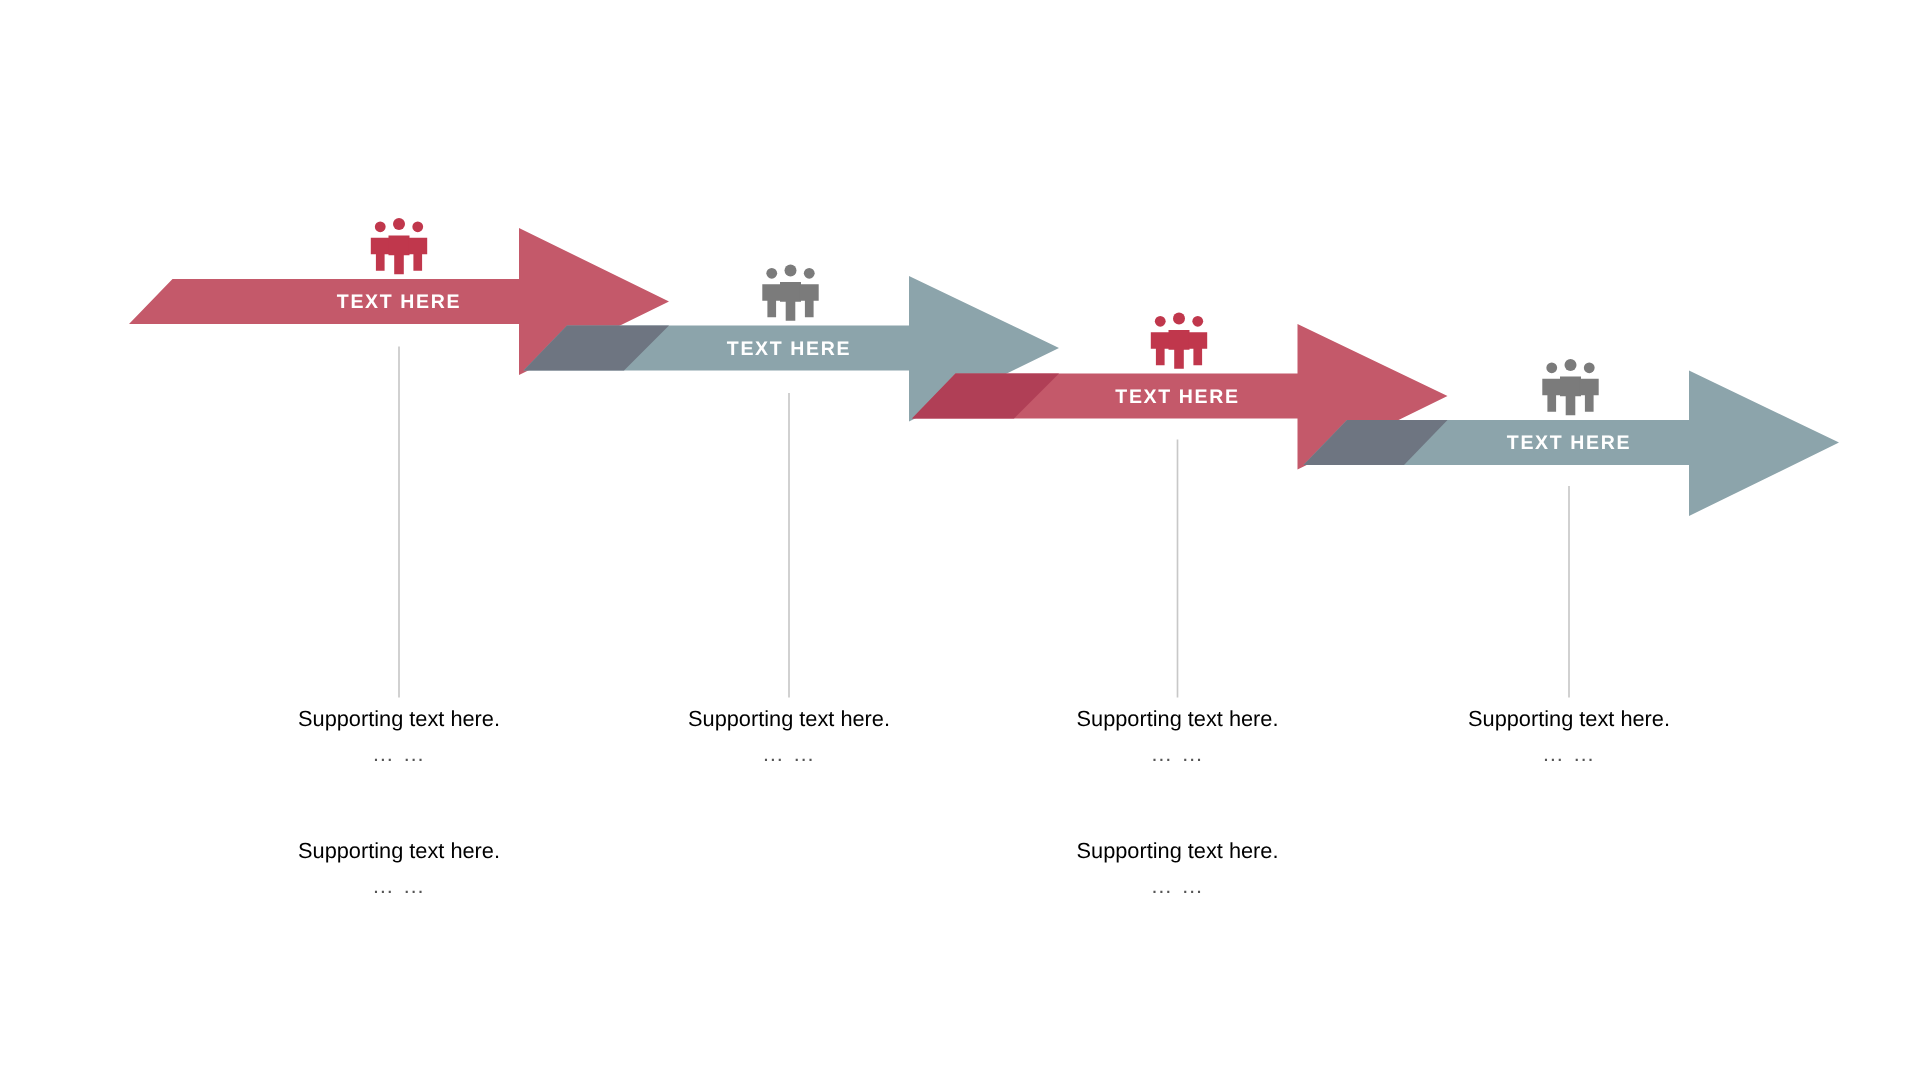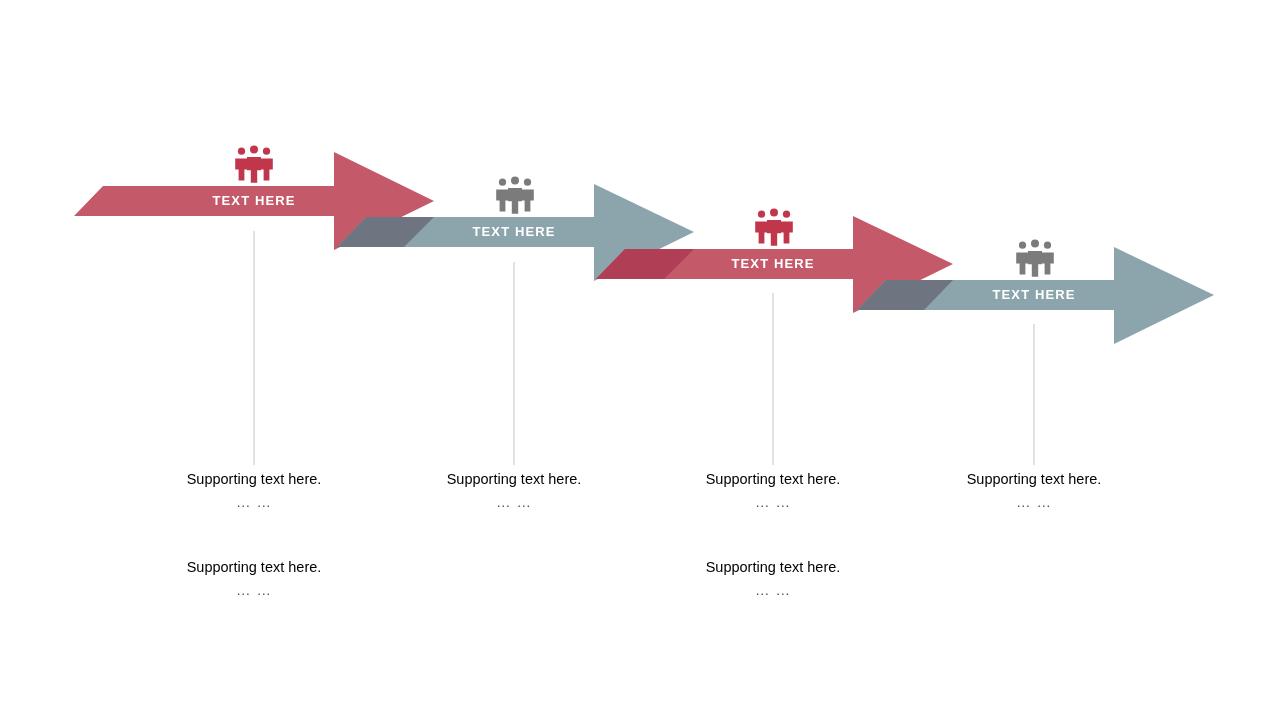--- a/index.html
+++ b/index.html
@@ -10,21 +10,21 @@
   }
   body {
     width: 1280px;
     height: 720px;
     font-family: "Liberation Sans", sans-serif;
     position: relative;
     overflow: hidden;
   }
   #stage {
     position: absolute;
-    left: 4px; top: 0;
+    left: 16px; top: 0;
     width: 1052px;
     height: 720px;
   }
   svg.diagram {
     position: absolute;
     left: 0;
     top: 0;
     width: 1280px;
     height: 720px;
     display: block;

